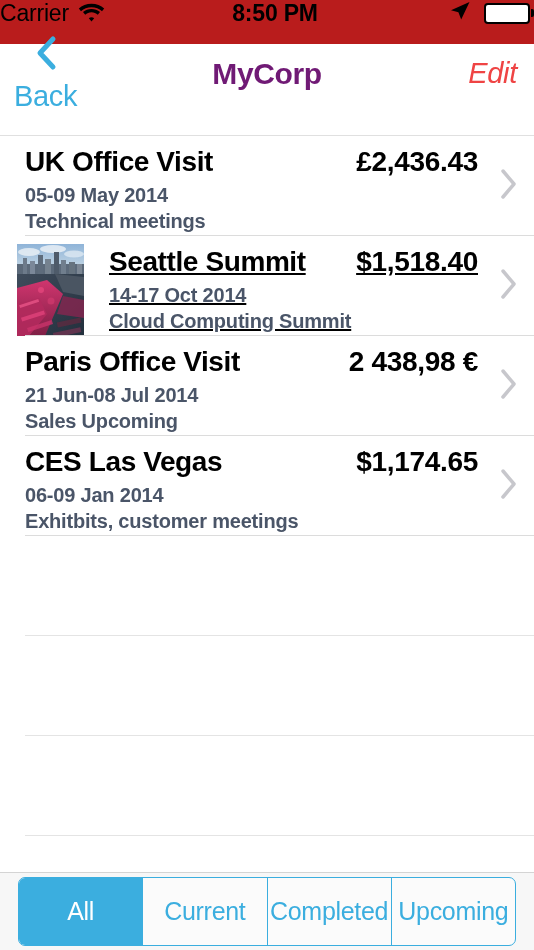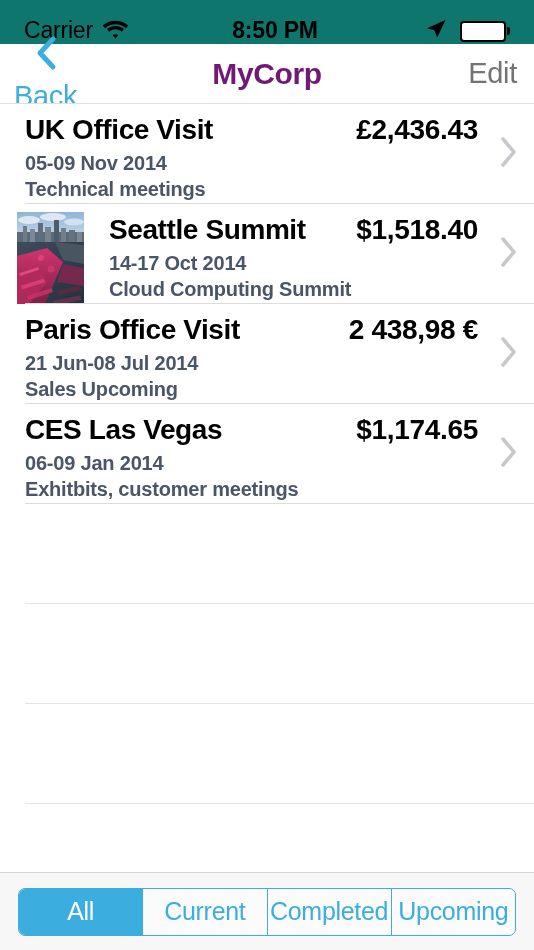--- a/index.html
+++ b/index.html
@@ -7,23 +7,23 @@
     width:534px; height:950px;
     background:#ffffff;
     font-family:"Liberation Sans", sans-serif;
     -webkit-font-smoothing:antialiased;
     overflow:hidden;
   }
   #app { position:relative; width:534px; height:950px; background:#fff; display:flex; flex-direction:column; }
 
   
   .status-bar{
-    height:44px; flex:0 0 44px; background:#0f766e;
-    display:flex; align-items:flex-end; position:relative;
-    padding:0 24px;
+    height:44px; flex:0 0 44px; background:#b91c1c;
+    display:flex; align-items:flex-start; position:relative;
+    padding:0 0;
   }
   .status-left{ display:flex; align-items:center; gap:9px; }
   .status-carrier{ font-size:23px; color:#000; letter-spacing:-0.2px; }
   .wifi-icon{ display:block; }
   .status-time{
     position:absolute; left:16px; right:0; text-align:center;
     font-size:23px; font-weight:600; color:#000; letter-spacing:-0.2px;
     pointer-events:none;
   }
   .status-right{ margin-left:auto; display:flex; align-items:center; gap:13px; }
@@ -43,45 +43,46 @@
   }
   .nav-back{ display:flex; align-items:center; gap:5px; cursor:pointer;flex-direction:column; }
   .chev-back{ display:block; }
   .nav-back-label{ font-size:29px; color:#3BAEDF; letter-spacing:-0.3px; }
   .nav-title{
     position:absolute; left:0; right:0; text-align:center;
     font-size:30px; font-weight:bold; color:#701a75; letter-spacing:-0.4px;
     pointer-events:none;
   }
   .nav-edit{
-    margin-left:auto; font-size:29px; color:#737373;
-    letter-spacing:-0.3px; cursor:pointer; padding-right:3px;
+    margin-left:auto; font-size:29px; color:#ef4444;
+    letter-spacing:-0.3px; cursor:pointer; padding-right:3px;font-style:italic;
   }
 
   
   .table{
     flex:1 1 auto; background:#7dd3fc; position:relative; overflow:hidden;
     border-top:1px solid #e0e0e0;
+    margin-top:32px;
   }
   .row{
     position:relative; height:100px; display:flex; align-items:flex-start;
     padding:10px 0 0 0; background:#fff; cursor:pointer;
   }
   .row::after{
     content:""; position:absolute; left:25px; right:0; bottom:0;
     height:1px; background:#dcdcdc;
   }
   .row-thumb-wrap{ width:0; flex:0 0 0; }
   .row.has-thumb .row-thumb-wrap{ flex:0 0 92px; width:92px; padding-left:17px; }
   .thumb{
     width:67px; height:92px; margin-top:-2px; overflow:hidden;
     background:#2a2f3a; display:block; border:0;
   }
   .row-body{ flex:1 1 auto; padding-left:25px; padding-right:56px; min-width:0; }
-  .row.has-thumb .row-body{ padding-left:17px; }
+  .row.has-thumb .row-body{ padding-left:17px;text-decoration:underline; }
   .row-top{ display:flex; align-items:baseline; justify-content:space-between; gap:10px; }
   .row-title{
     font-size:28px; font-weight:bold; color:#000;
     letter-spacing:-0.4px; white-space:nowrap;
   }
   .row-amount{
     font-size:28px; font-weight:bold; color:#000;
     letter-spacing:-0.3px; white-space:nowrap; margin-left:auto;
   }
   .row-dates{
@@ -104,21 +105,21 @@
     height:1px; background:#e4e4e4;
   }
 
   
   .toolbar{
     flex:0 0 78px; height:78px; background:#f7f7f7;
     border-top:1px solid #d4d4d4;
     display:flex; align-items:center; justify-content:center;
   }
   .segmented{
-    display:flex; width:498px; height:48px;
+    display:flex; width:498px; height:69px;
     border:1px solid #3BAEDF; border-radius:7px; overflow:hidden;
     background:#fbfbfb;
   }
   .seg{
     flex:1 1 0; display:flex; align-items:center; justify-content:center;
     font-size:25px; color:#3BAEDF; letter-spacing:-0.3px;
     border-left:1px solid #3BAEDF; background:transparent; cursor:pointer;
     white-space:nowrap;
   }
   .seg:first-child{ border-left:0; }
@@ -169,21 +170,21 @@
 
   <div class="table">
 
     <div class="row">
       <div class="row-thumb-wrap"></div>
       <div class="row-body">
         <div class="row-top">
           <span class="row-title">UK Office Visit</span>
           <span class="row-amount">£2,436.43</span>
         </div>
-        <div class="row-dates">05-09 Nov 2014</div>
+        <div class="row-dates">05-09 May 2014</div>
         <div class="row-desc">Technical meetings</div>
       </div>
       <span class="row-chevron">
         <svg width="20" height="34" viewBox="0 0 20 34">
           <polyline points="5,4 16,17 5,30" fill="none" stroke="#c7c7cc" stroke-width="3.5" stroke-linecap="round" stroke-linejoin="round"></polyline>
         </svg>
       </span>
     </div>
 
     <div class="row has-thumb">

